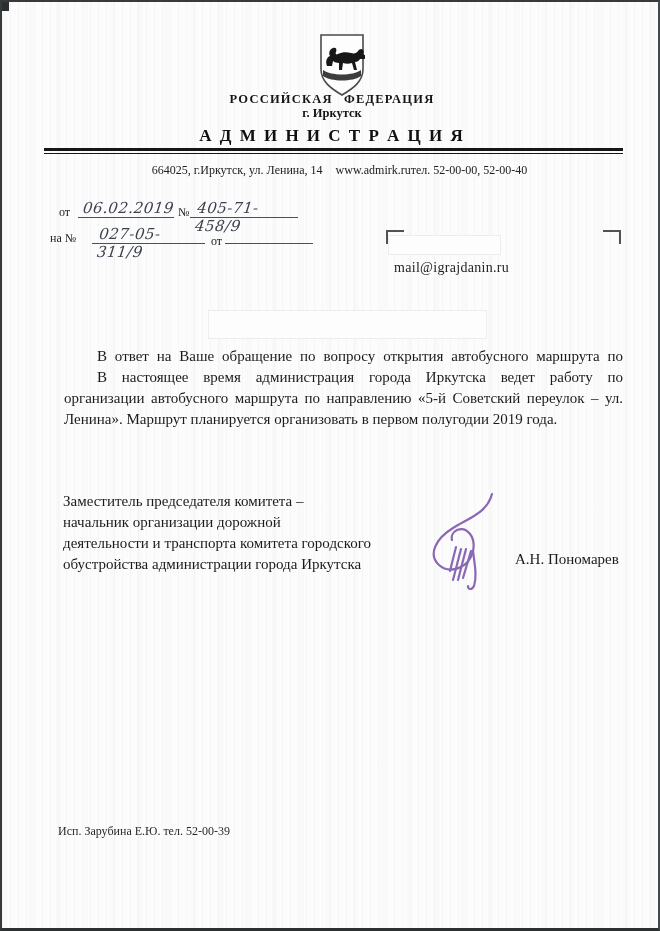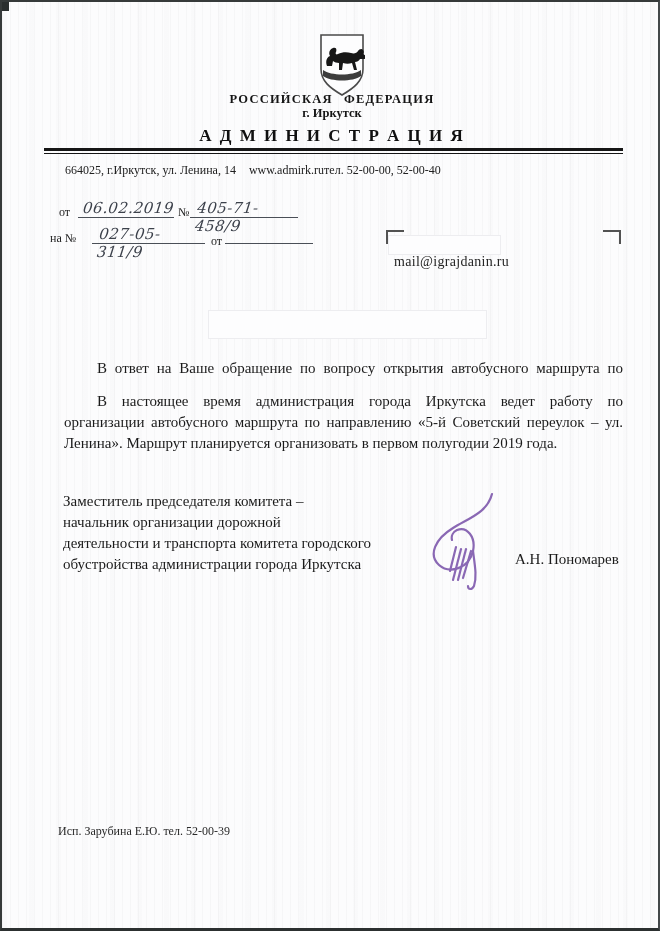--- a/index.html
+++ b/index.html
@@ -13,38 +13,38 @@
     border-top:2px solid #363a3a;border-left:2px solid #363a3a;
     border-right:2px solid #44484a;border-bottom:3px solid #2c3030;padding-left:12px;
   }
   .abs{position:absolute;}
   .corner-blob{left:0;top:0;width:7px;height:9px;background:#2b2f2f;}
   .center-line{left:0;width:660px;text-align:center;}
   .country{top:90px;font-weight:bold;font-size:12.5px;letter-spacing:1.2px;word-spacing:7px;color:#151515;}
   .city{top:104px;font-weight:bold;font-size:12.5px;color:#151515;}
   .org{top:124px;font-weight:bold;font-size:17px;letter-spacing:2px;color:#101010;}
   .rule{left:42px;top:146px;width:579px;height:2px;border-top:3px solid #161616;border-bottom:1px solid #161616;}
-  .addr-row{left:63px;top:161px;width:549px;display:flex;justify-content:flex-start;font-size:12px;color:#202020;}
+  .addr-row{left:63px;top:161px;width:549px;display:flex;justify-content:center;font-size:12px;color:#202020;}
   .addr-www{margin-left:13px;}
   .lbl{font-size:12px;color:#222;}
   .hand{
     font-family:"DejaVu Serif",serif;font-style:italic;color:#3c414b;
     font-size:15px;letter-spacing:0.5px;transform:skewX(-7deg);transform-origin:left bottom;
     display:inline-block;
   }
   .hw-line{border-bottom:1.2px solid #4a4f57;display:block;padding:0 2px 1px 4px;box-sizing:border-box;height:19px;overflow:visible;}
   .corner{width:16px;height:12px;}
   .corner.l{border-top:2px solid #525252;border-left:2px solid #525252;}
   .corner.r{border-top:2px solid #525252;border-right:2px solid #525252;}
   .redact{background:#fdfdfe;border:1px solid #ededf0;box-sizing:border-box;}
   .email{font-size:14px;color:#242424;letter-spacing:0.3px;}
   .bodytext{left:62px;top:344px;width:559px;font-size:15px;color:#1b1b1b;}
   .bl{height:21px;line-height:21px;white-space:nowrap;}
   .bl.j{white-space:normal;text-align:justify;text-align-last:justify;}
-  .bl.ind{text-indent:33px;margin-top:12px;}
+  .bl.ind{text-indent:33px;}
   .sigblock{left:61px;top:489px;width:380px;font-size:15px;line-height:21px;color:#1b1b1b;}
   .signer{left:513px;top:549px;font-size:15px;color:#1b1b1b;}
   .footer{left:56px;top:822px;font-size:12px;color:#2a2a2a;}
   .emblem{left:317px;top:31px;}
   .signature{left:416px;top:487px;}
 </style>
 </head>
 <body>
 
 <div class="page">
@@ -86,21 +86,21 @@
     <span class="hand">027-05-311/9</span>
   </span>
   <span class="abs lbl" style="left:209px;top:232px;">от</span>
   <span class="abs hw-line" style="left:223px;top:223px;width:88px;">
     <span class="hand"></span>
   </span>
 
   <div class="abs redact" style="left:386px;top:233px;width:113px;height:20px;"></div>
   <div class="abs corner l" style="left:384px;top:228px;"></div>
   <div class="abs corner r" style="left:601px;top:228px;"></div>
-  <div class="abs email" style="left:392px;top:252px;">mail@igrajdanin.ru</div>
+  <div class="abs email" style="left:392px;top:258px;">mail@igrajdanin.ru</div>
   <div class="abs redact" style="left:206px;top:308px;width:279px;height:29px;"></div>
 
   <div class="abs bodytext">
     <div class="bl j ind">В ответ на Ваше обращение по вопросу открытия автобусного маршрута по</div>
     <div class="bl j ind">В настоящее время администрация города Иркутска ведет работу по</div>
     <div class="bl j">организации автобусного маршрута по направлению «5-й Советский переулок – ул.</div>
     <div class="bl">Ленина». Маршрут планируется организовать в первом полугодии 2019 года.</div>
   </div>
 
   <div class="abs sigblock">

